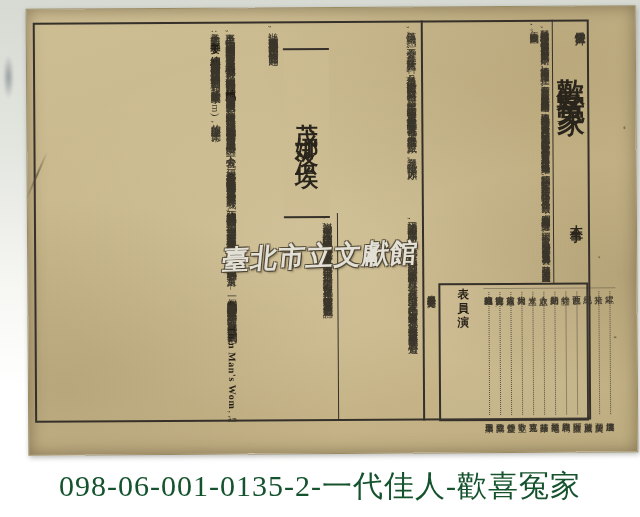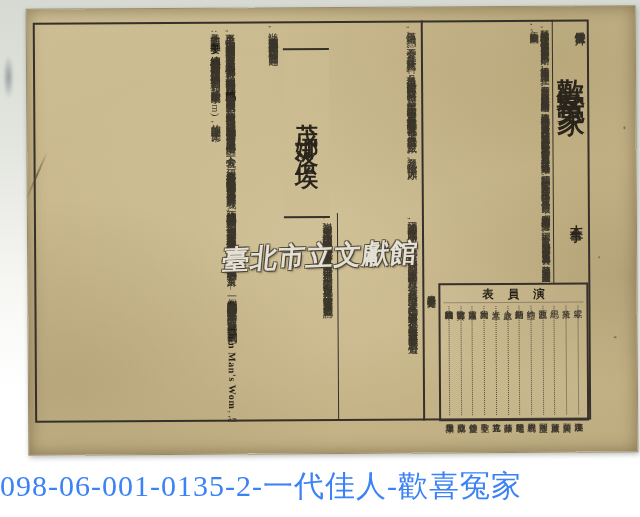--- a/index.html
+++ b/index.html
@@ -48,21 +48,21 @@
     font-size:13px;font-weight:bold;letter-spacing:5px;color:#2a251c;}
 
   
   .synopsis{left:397px;top:16px;width:126px;height:259px;}
   .syn-tail{left:397px;top:280px;width:11px;height:130px;}
 
   
   .cast-table{
     position:absolute;left:410px;top:276px;width:150px;height:138px;
     border:2px solid #35302a;box-sizing:border-box;background:rgba(255,248,222,.08);
-    display:flex;flex-direction:column;padding:2px 3px;
+    display:flex;flex-direction:row;padding:2px 3px;
   }
   .cast-header{font-size:11.5px;font-weight:bold;text-align:center;
     letter-spacing:14px;color:#241f16;height:14px;line-height:14px;padding-left:14px;}
   .cast-cols{flex:1;display:flex;flex-direction:row-reverse;justify-content:space-between;
     border-top:1px solid rgba(53,48,42,.35);margin-top:1px;padding-top:1px;}
   .cast-col{width:11px;display:flex;flex-direction:column;align-items:center;}
   .cast-role,.cast-actor{writing-mode:vertical-rl;font-size:8.5px;line-height:11px;
     letter-spacing:0;color:#39342a;word-break:break-all;}
   .cast-dots{flex:1;width:0;border-left:1px dotted #55503f;margin:2px 0;min-height:6px;}
 
@@ -103,21 +103,21 @@
     background:radial-gradient(ellipse,rgba(90,100,110,.55),rgba(120,130,135,0) 70%);
     filter:blur(1px);}
   .scratch{position:absolute;left:8px;top:140px;width:2px;height:52px;
     background:linear-gradient(180deg,rgba(80,72,52,0),rgba(80,72,52,.65),rgba(80,72,52,0));
     transform:rotate(24deg);}
   .speck{position:absolute;background:rgba(70,60,40,.5);border-radius:50%;}
 
   
   .caption{
     position:absolute;left:0;top:463px;width:640px;height:46px;
-    text-align:left;font-size:30px;color:#3b82f6;letter-spacing:1px;
+    text-align:center;font-size:30px;color:#14532d;letter-spacing:1px;
     font-family:"Liberation Serif","DejaVu Serif",serif;line-height:46px;
   }
 </style>
 </head>
 <body>
 
 <div class="smudge"></div>
 
 <div class="scan">
 

